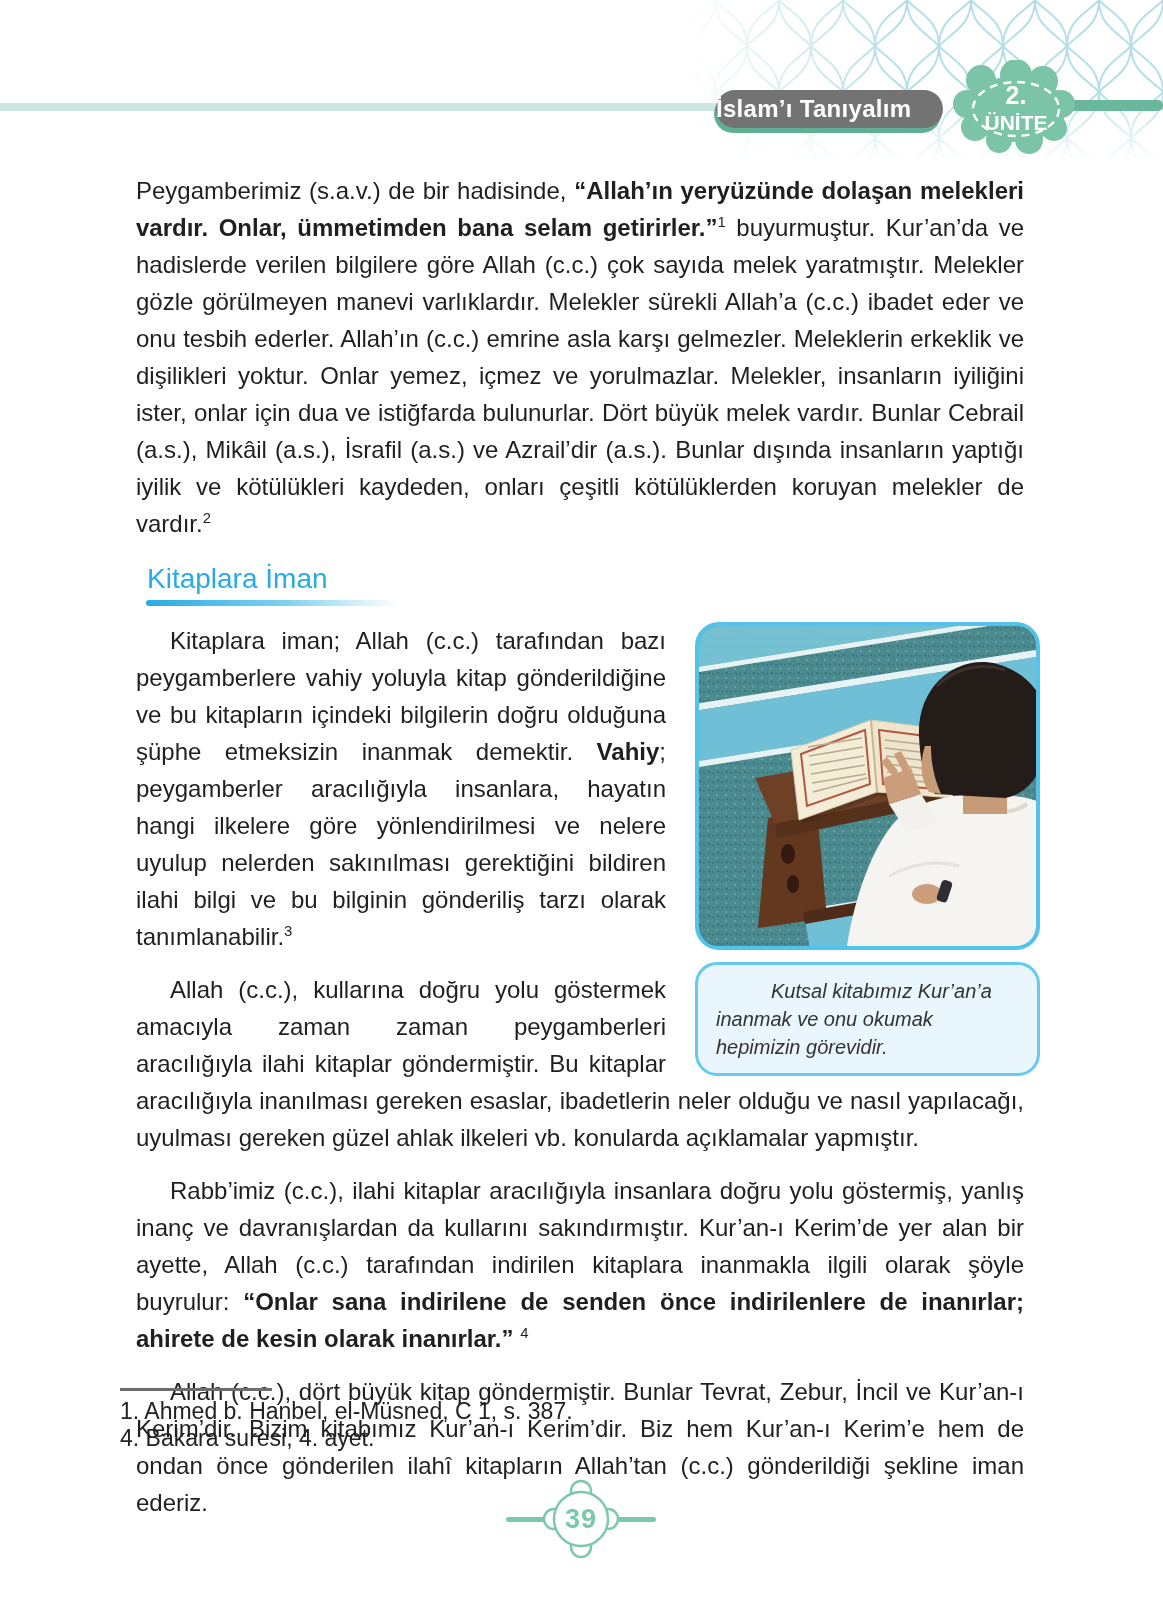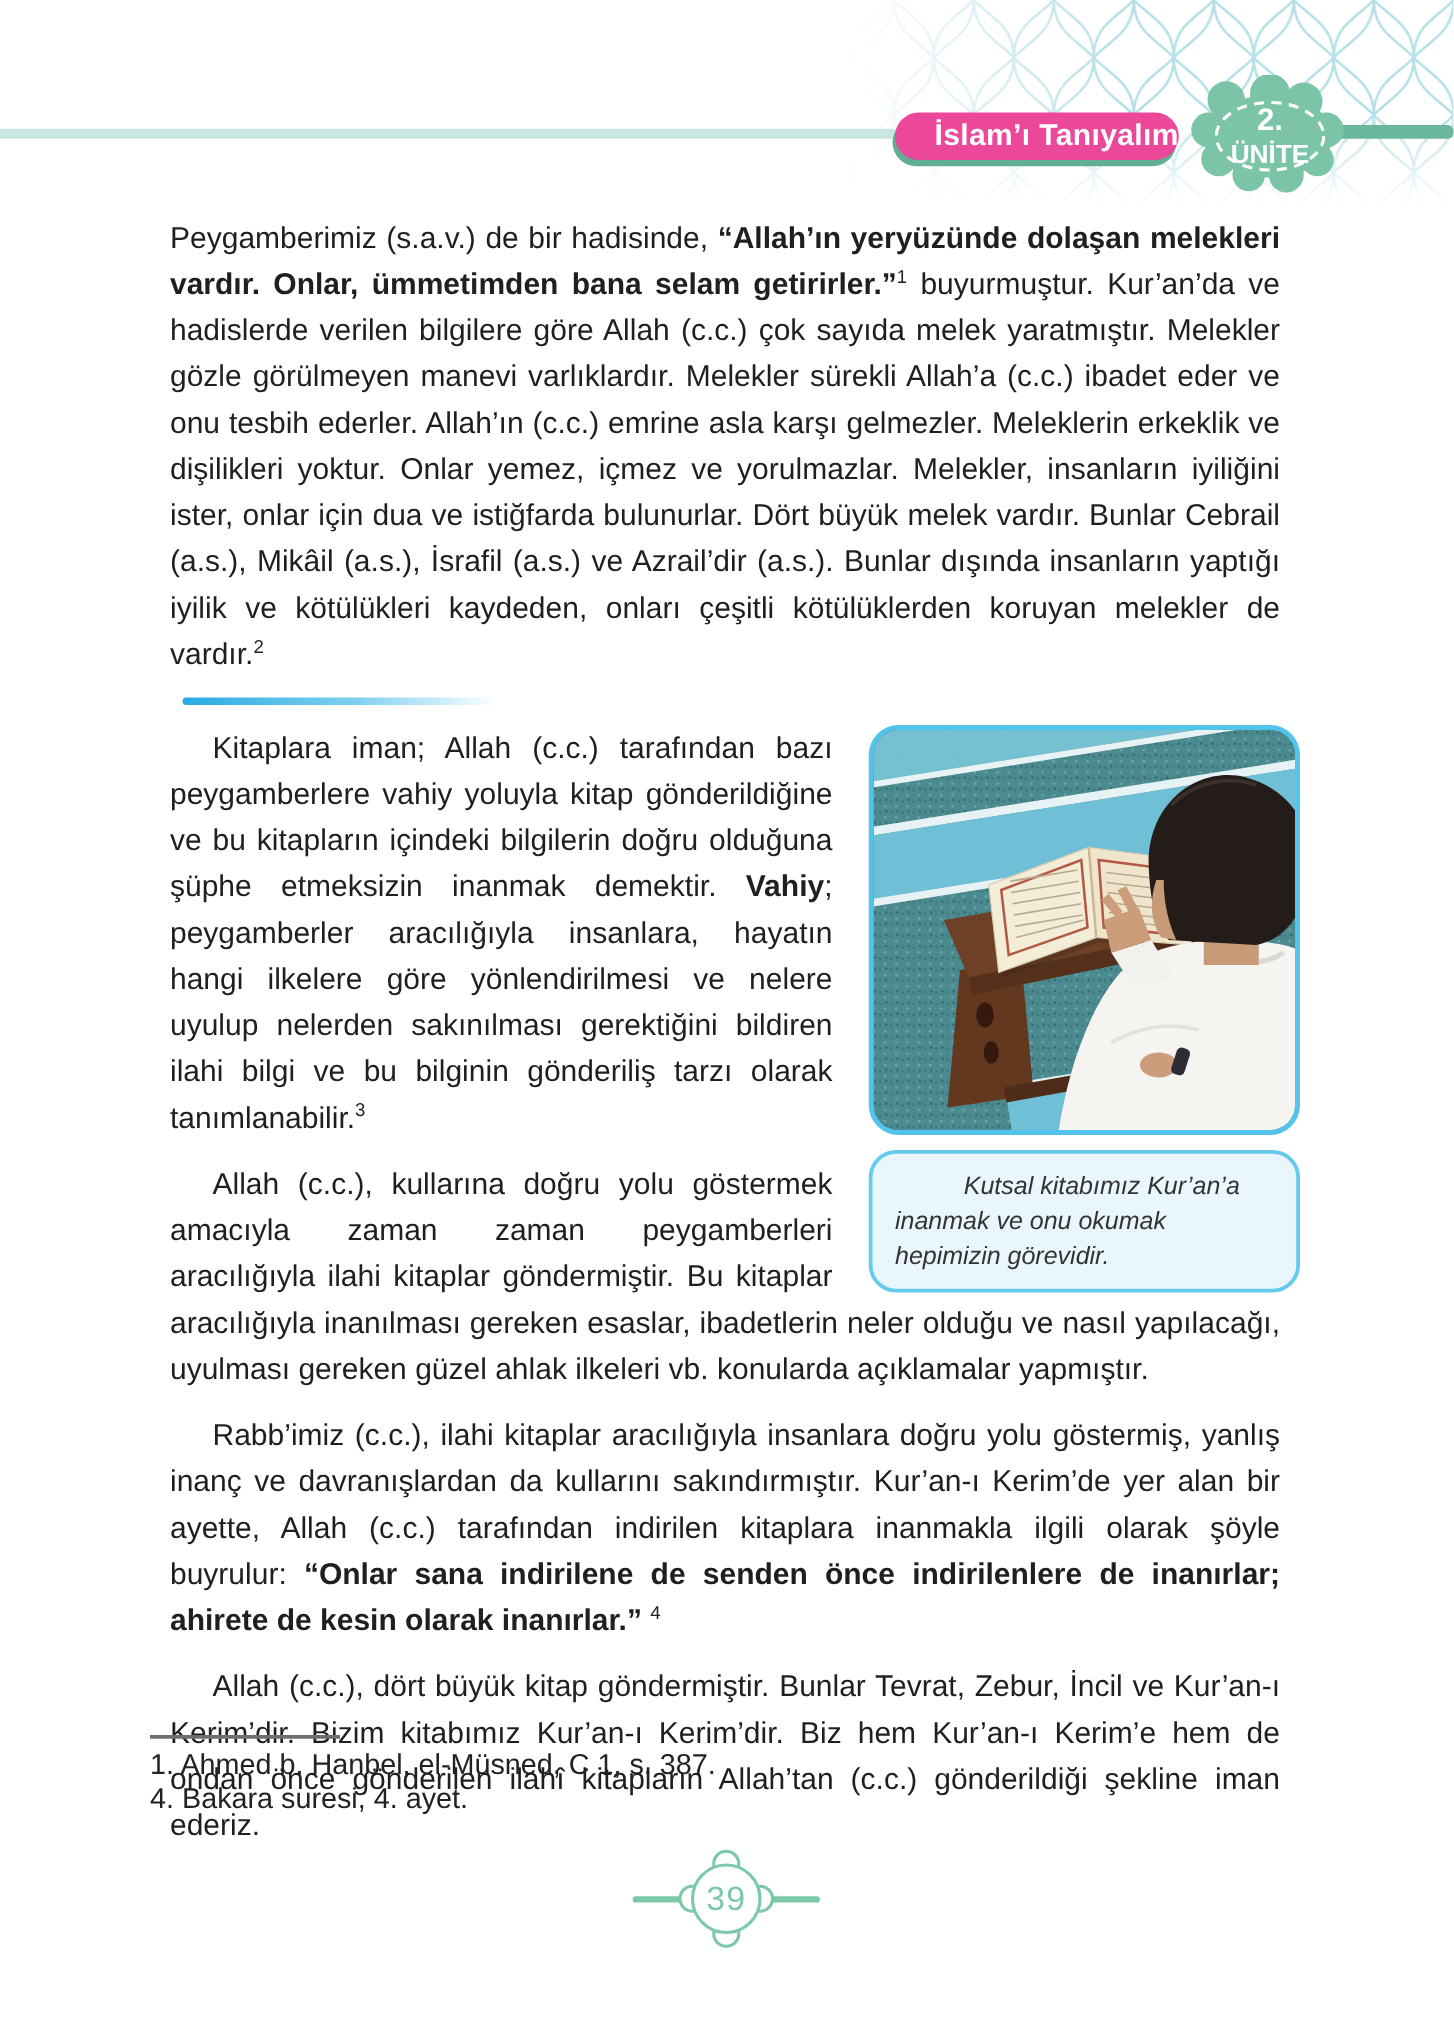--- a/index.html
+++ b/index.html
@@ -8,22 +8,22 @@
     font-family:"Liberation Sans","DejaVu Sans",sans-serif;color:#1f1f1f;
     overflow:hidden;
   }
   
   .ogee-wrap{position:absolute;top:0;right:0;width:480px;height:165px;}
   .hdr-line-left{position:absolute;left:0;top:103px;width:740px;height:8px;background:#c9e6e2;}
   .hdr-line-right-teal{position:absolute;left:1118px;top:102px;width:45px;height:8px;background:#c9e6e2;}
   .hdr-line-right-green{position:absolute;left:1066px;top:100px;width:97px;height:11px;background:#69b89b;border-radius:5px;}
   .hdr-pill{
     position:absolute;left:716px;top:90px;width:227px;height:38px;border-radius:19px;
-    background:#ec4899;box-shadow:-2px 5px 0 #60af93;
-    display:flex;align-items:center;justify-content:flex-end;
+    background:#737373;box-shadow:-2px 5px 0 #60af93;
+    display:flex;align-items:center;justify-content:flex-start;
     color:#ffffff;font-weight:bold;font-size:24px;letter-spacing:.3px;
   }
   .badge{position:absolute;left:950px;top:60px;width:132px;height:98px;}
   
   .content{position:absolute;left:120px;top:156px;width:920px;font-size:24px;line-height:37px;text-align:justify;}
   .para{margin:16px;text-indent:34px;}
   .para.noindent{text-indent:0;}
   .para b{font-weight:bold;}
   sup{font-size:.62em;line-height:0;}
   .sec-head{margin:20px 0 0 0;padding-left:27px;color:#29abe2;font-size:28px;font-weight:normal;line-height:34px;text-align:left;text-indent:0;}
@@ -35,21 +35,21 @@
   .caption-box{
     margin-top:12px;border:3px solid #66c9ee;border-radius:22px;background:#e9f6fd;
     padding:12px 18px;font-style:italic;font-size:20px;line-height:28px;color:#333;
     text-indent:55px;text-align:left;
   }
   
   .footnotes{position:absolute;left:120px;top:1388px;width:935px;font-size:23px;line-height:27px;color:#222;text-align:left;}
   .fn-divider{width:152px;border-top:3px solid #6e6e6e;margin-bottom:7px;}
   .footnotes p{margin:0;}
   
-  .pageno{position:absolute;left:506px;top:1476px;width:150px;height:92px;}
+  .pageno{position:absolute;left:506px;top:1476px;width:150px;height:92px;font-weight:bold;}
 </style>
 </head>
 <body>
 
 <div class="page">
 
   <div class="ogee-wrap">
     <svg width="480" height="165" viewBox="0 0 480 165">
       <defs>
         <pattern id="ogee" width="64" height="92" patternUnits="userSpaceOnUse">
@@ -101,20 +101,21 @@
       <ellipse cx="66" cy="49" rx="43" ry="27" fill="none" stroke="#ffffff" stroke-width="2.5" stroke-dasharray="8 6"></ellipse>
       <text x="66" y="44" text-anchor="middle" fill="#ffffff" font-size="25" font-weight="bold" font-family="Liberation Sans, sans-serif">2.</text>
       <text x="66" y="70" text-anchor="middle" fill="#ffffff" font-size="21" font-weight="bold" font-family="Liberation Sans, sans-serif">ÜNİTE</text>
     </svg>
   </div>
 
   <div class="content">
 
     <p class="para noindent"><span>Peygamberimiz (s.a.v.) de bir hadisinde, </span><b>“Allah’ın yeryüzünde dolaşan melekleri vardır. Onlar, ümmetimden bana selam getirirler.”</b><sup>1</sup><span> buyurmuştur. Kur’an’da ve hadislerde verilen bilgilere göre Allah (c.c.) çok sayıda melek yaratmıştır. Melekler gözle görülmeyen manevi varlıklardır. Melekler sürekli Allah’a (c.c.) ibadet eder ve onu tesbih ederler. Allah’ın (c.c.) emrine asla karşı gelmezler. Meleklerin erkeklik ve dişilikleri yoktur. Onlar yemez, içmez ve yorulmazlar. Melekler, insanların iyiliğini ister, onlar için dua ve istiğfarda bulunurlar. Dört büyük melek vardır. Bunlar Cebrail (a.s.), Mikâil (a.s.), İsrafil (a.s.) ve Azrail’dir (a.s.). Bunlar dışında insanların yaptığı iyilik ve kötülükleri kaydeden, onları çeşitli kötülüklerden koruyan melekler de vardır.</span><sup>2</sup></p>
 
+    <h2 class="sec-head">Kitaplara İman</h2>
     <div class="sec-underline"></div>
 
     <div>
       <figure class="figure" style="margin-block:0;margin-inline:0 0;">
         <div class="photo-frame">
           <svg viewBox="0 0 385 320" preserveAspectRatio="xMidYMid slice">
             <defs>
               <pattern id="speck" width="9" height="9" patternUnits="userSpaceOnUse">
                 <rect width="9" height="9" fill="#4b8b90"></rect>
                 <circle cx="2" cy="3" r="1.1" fill="#3c767c"></circle>

